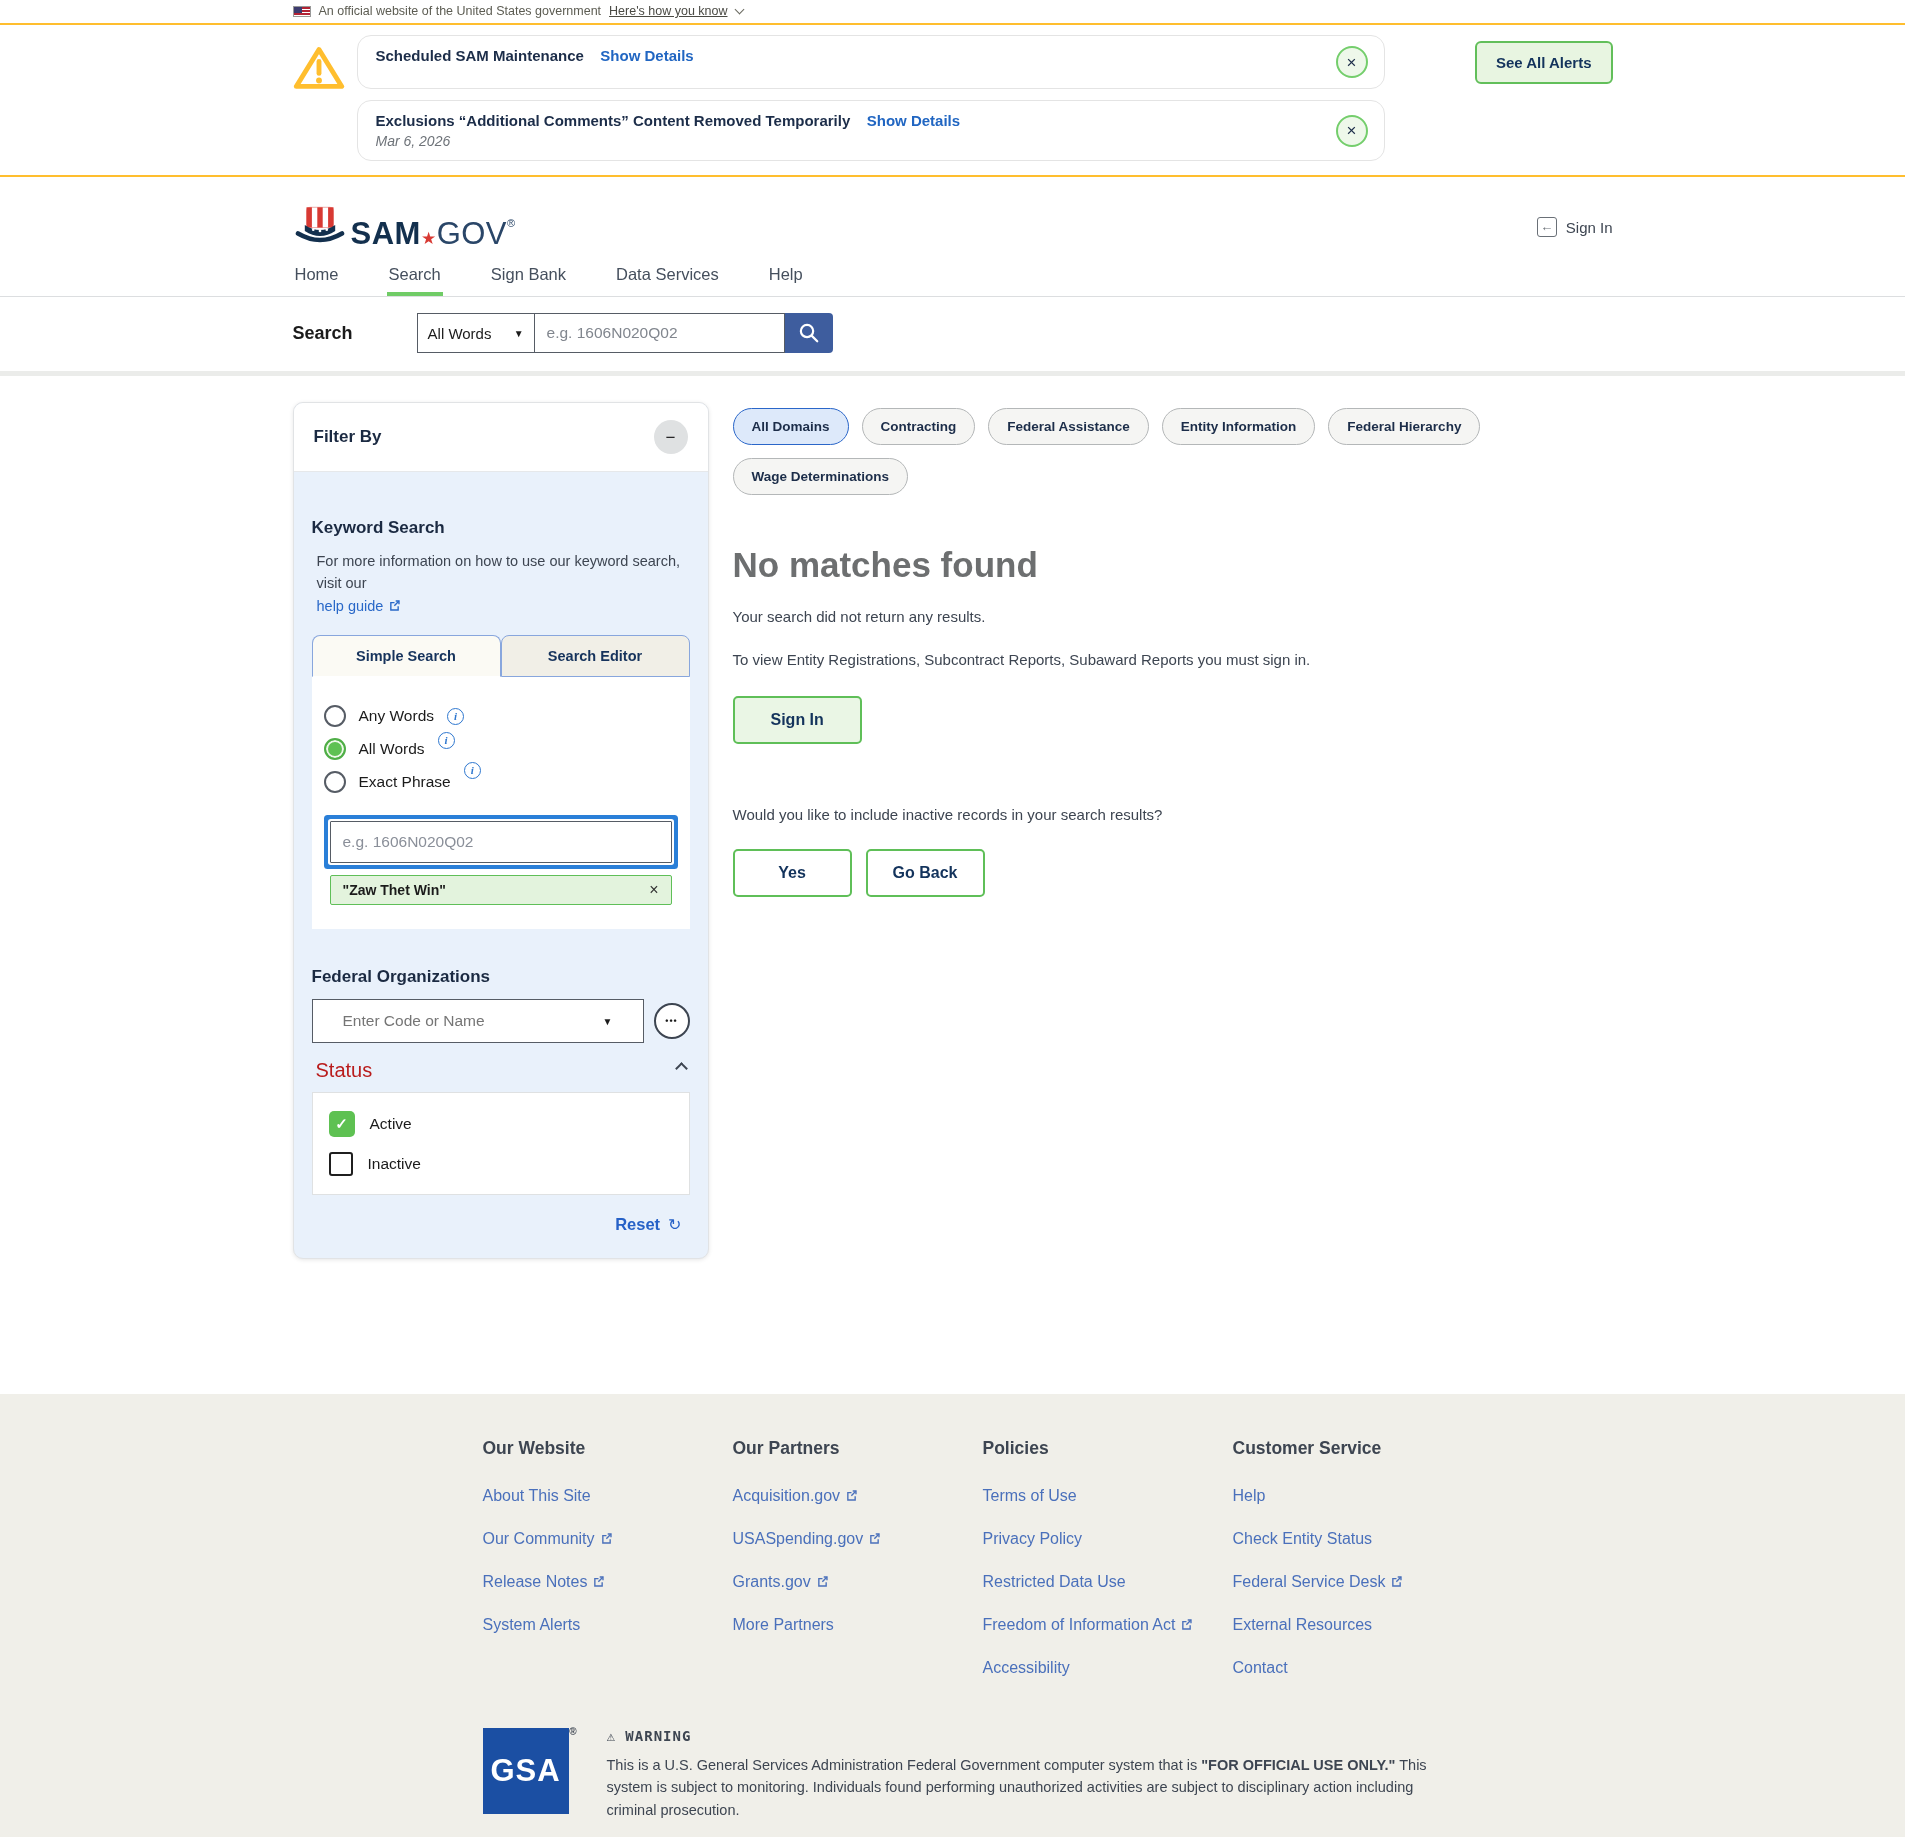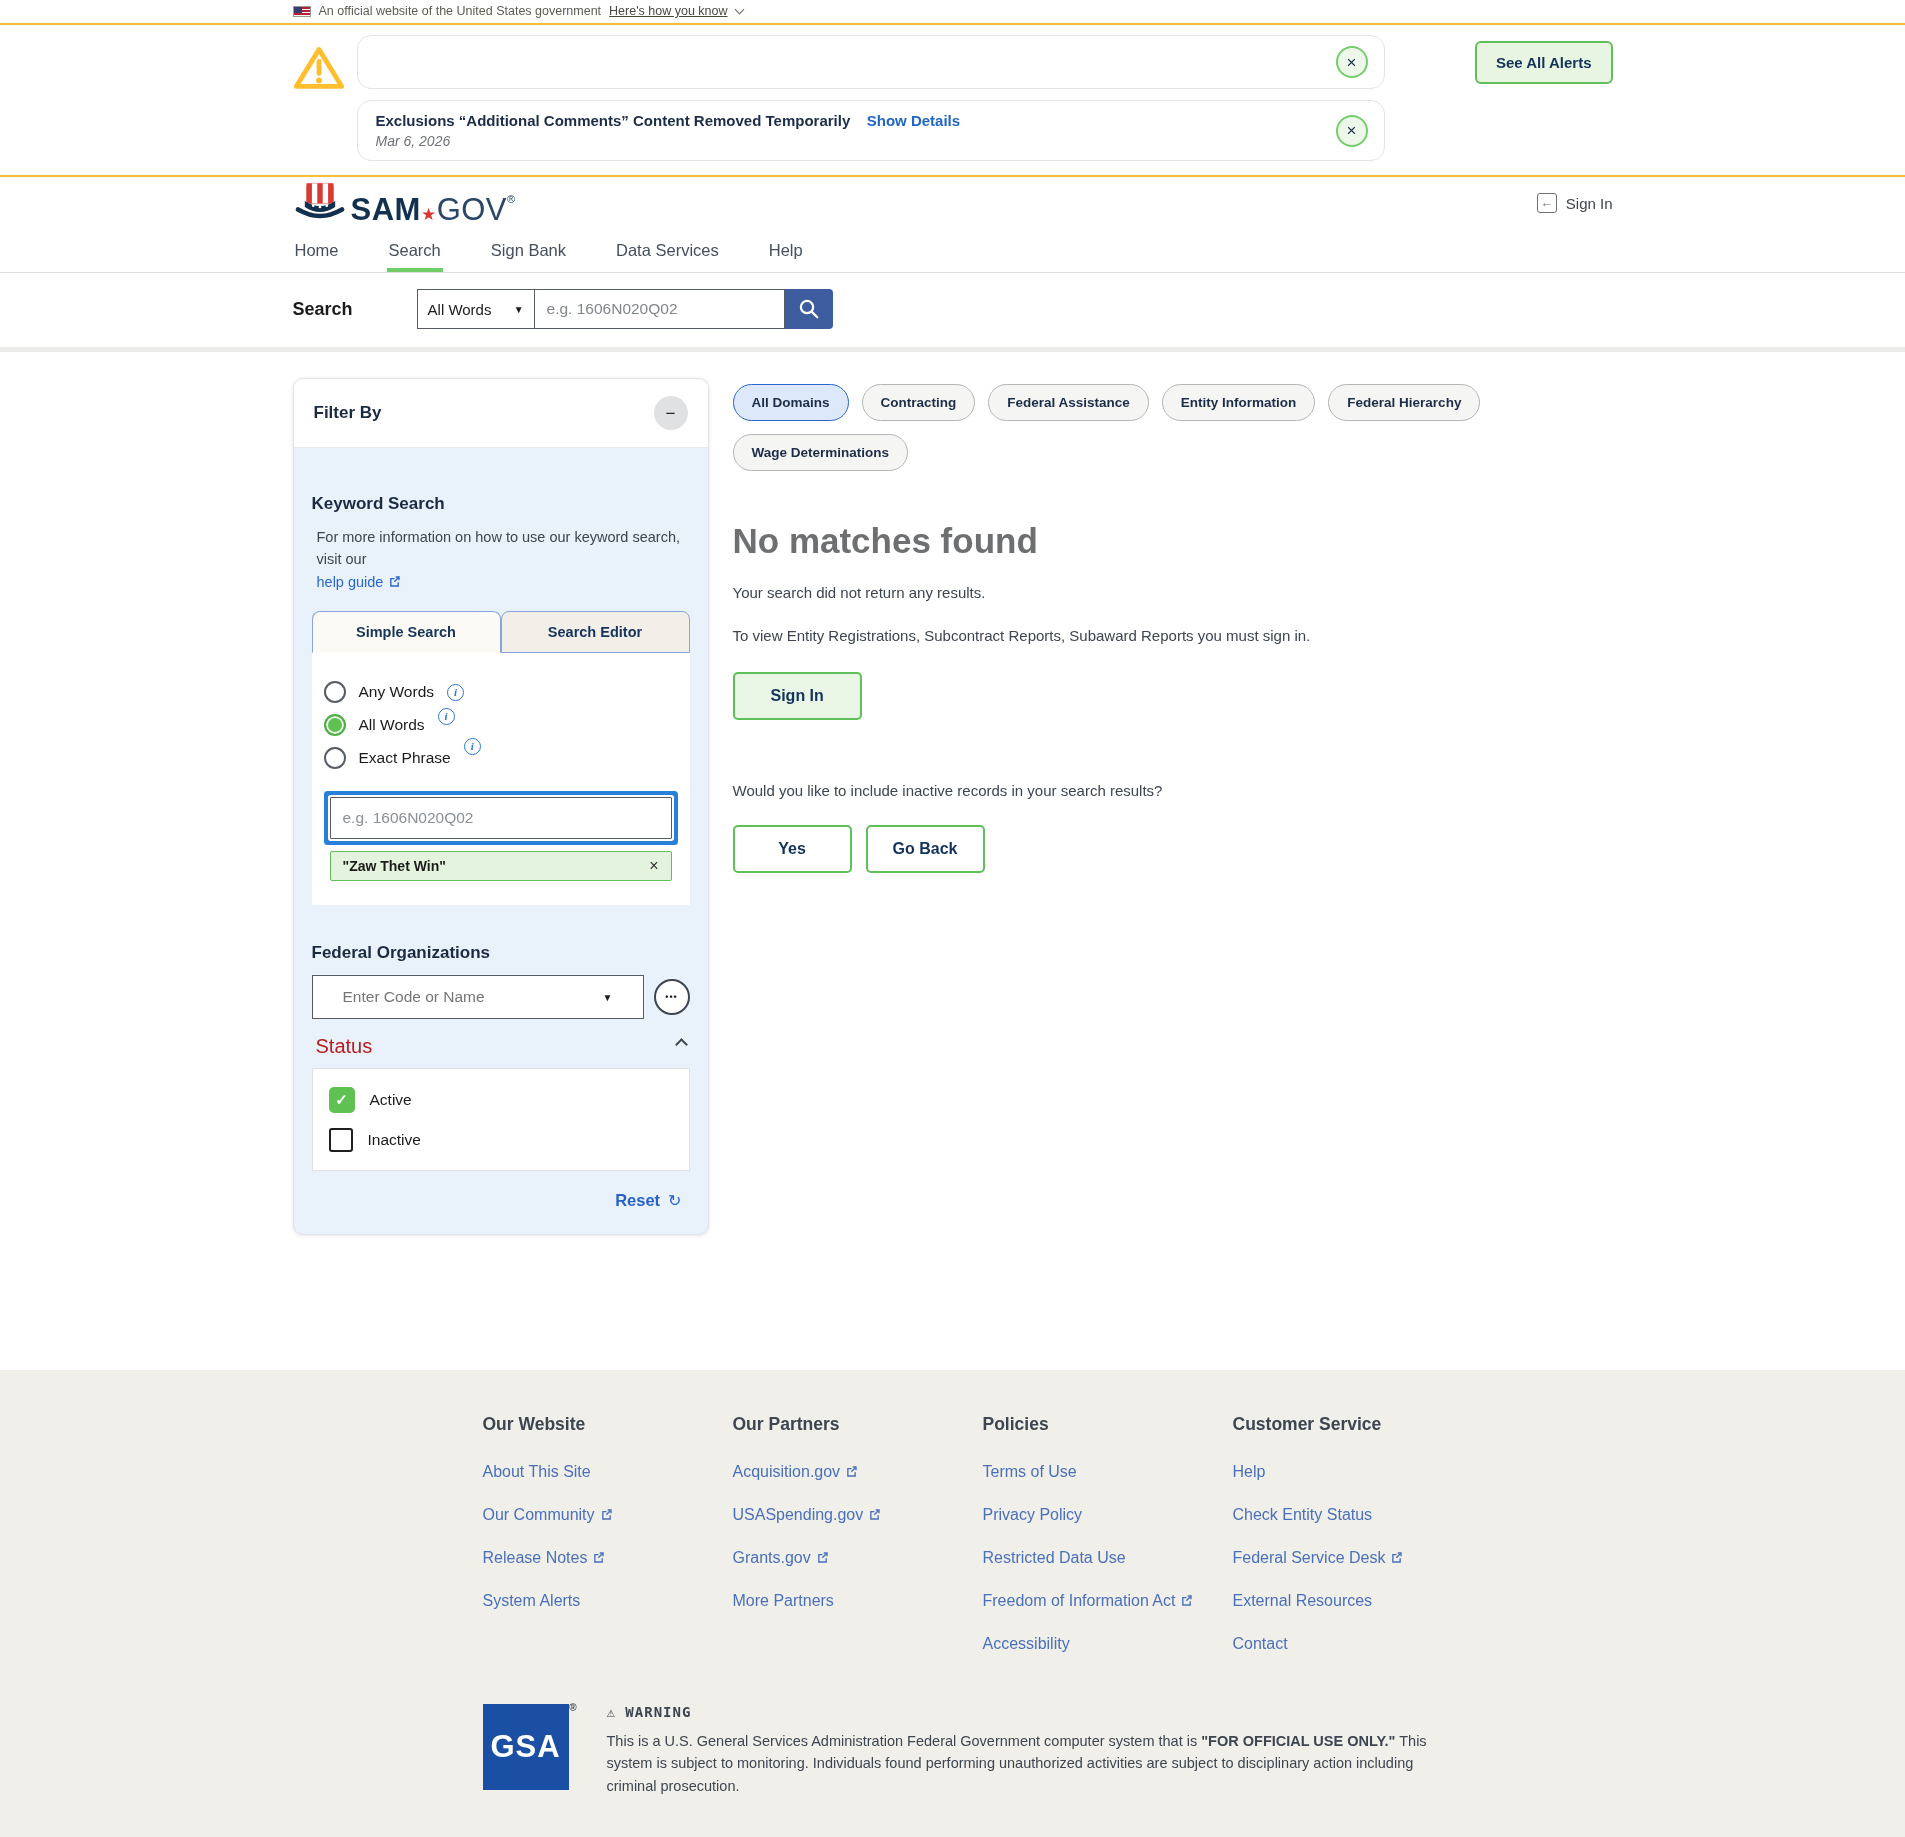--- a/index.html
+++ b/index.html
@@ -22,21 +22,21 @@
   .warn-tri { width:64px; padding-top:10px; flex:0 0 64px; }
   .alert-cards { display:flex; flex-direction:column; gap:11px; width:1028px; }
   .alert-card { position:relative; border:1px solid #e4e4e4; border-radius:14px; padding:11px 60px 11px 18px; min-height:54px; background:#fff; }
   .alert-title { font-weight:bold; font-size:15px; color:#1c2d49; }
   .alert-link { font-weight:bold; font-size:15px; color:#2166c2; margin-left:12px; }
   .alert-date { font-style:italic; color:#6e7379; font-size:14px; margin-top:3px; }
   .alert-close { position:absolute; right:16px; top:50%; transform:translateY(-50%); width:32px; height:32px; border-radius:50%; border:2px solid #74ce6c; background:#eef8ea; color:#1c2d49; font-size:17px; line-height:27px; text-align:center; cursor:pointer; padding:0; }
   .see-all-btn { margin-left:auto; margin-top:6px; background:#e8f5e1; border:2px solid #62bf5a; border-radius:6px; padding:11px 19px; font-weight:bold; font-size:15px; color:#13335c; cursor:pointer; font-family:inherit; }
 
   
-  .site-header { display:flex; justify-content:space-between; align-items:center; padding:4px 0 12px; }
+  .site-header { display:flex; justify-content:space-between; align-items:center; padding:28px 0 12px; }
   .brand { display:flex; align-items:flex-end; gap:4px; }
   .brand-text { font-size:31px; letter-spacing:.5px; line-height:1; }
   .brand-sam { font-weight:bold; color:#13304e; }
   .brand-star { color:#d83933; font-size:17px; }
   .brand-gov { color:#2a4668; }
   .brand-reg { font-size:11px; color:#2a4668; vertical-align:top; }
   .signin-top { display:flex; align-items:center; gap:9px; color:#3d4551; font-size:15px; cursor:pointer; }
   .signin-icon { display:inline-block; width:20px; height:20px; border:1.5px solid #6a7077; border-radius:3px; color:#6a7077; font-size:13px; line-height:17px; text-align:center; }
 
   
@@ -140,20 +140,24 @@
   <div class="container alerts-row">
     <div class="warn-tri">
       <svg viewBox="0 0 48 42" width="52" height="46">
         <path d="M24 4 L45 38 H3 Z" fill="none" stroke="#ffbe2e" stroke-width="4.5" stroke-linejoin="round"></path>
         <line x1="24" y1="15" x2="24" y2="26" stroke="#ffbe2e" stroke-width="4.5" stroke-linecap="round"></line>
         <circle cx="24" cy="32.5" r="2.7" fill="#ffbe2e"></circle>
       </svg>
     </div>
     <div class="alert-cards">
       <div class="alert-card">
+        <div>
+          <span class="alert-title">Scheduled SAM Maintenance</span>
+          <a class="alert-link">Show Details</a>
+        </div>
         <button class="alert-close">×</button>
       </div>
       <div class="alert-card">
         <div>
           <span class="alert-title">Exclusions “Additional Comments” Content Removed Temporarily</span>
           <a class="alert-link">Show Details</a>
         </div>
         <div class="alert-date">Mar 6, 2026</div>
         <button class="alert-close">×</button>
       </div>

